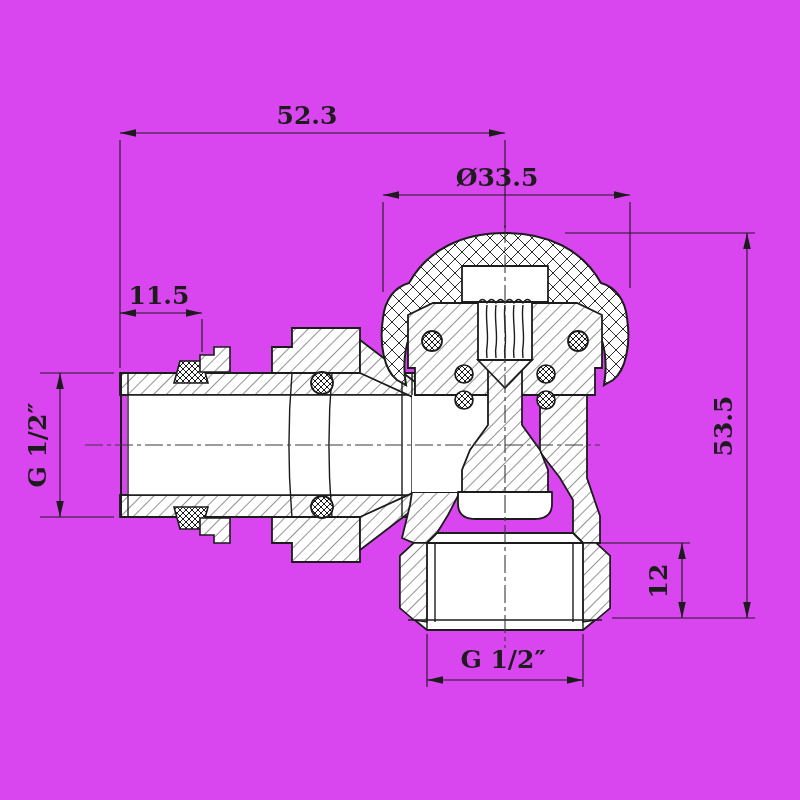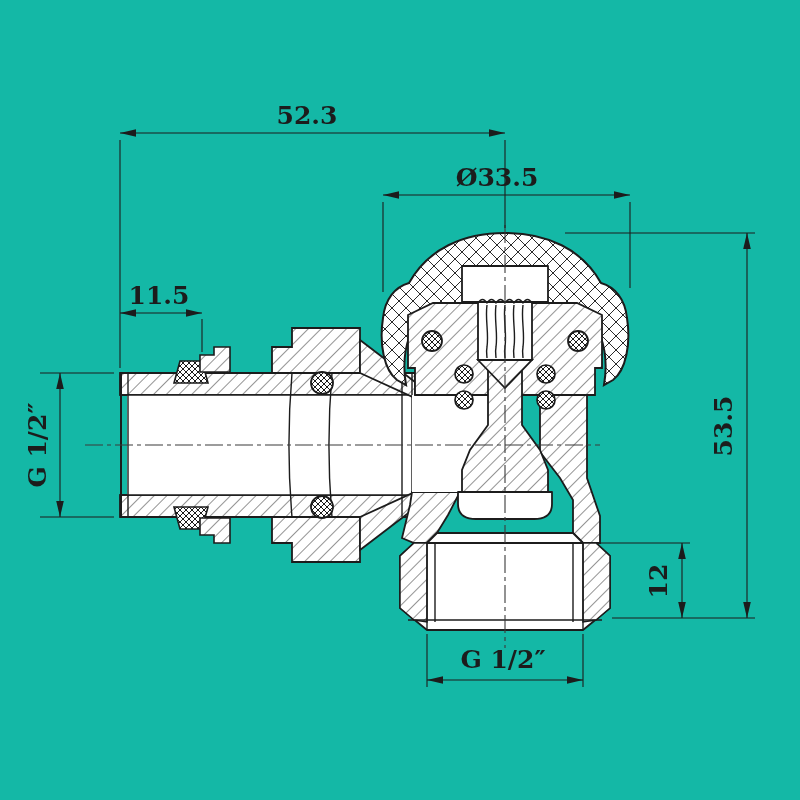--- a/index.html
+++ b/index.html
@@ -7,21 +7,21 @@
     padding: 0;
     background: #ffffff;
     width: 800px;
     height: 800px;
     overflow: hidden;
   }
   .stage {
     position: relative;
     width: 800px;
     height: 800px;
-    background: #14b8a6;
+    background: #d946ef;
   }
   svg { display: block; }
   .dim-text {
     font-family: "DejaVu Serif", "Liberation Serif", serif;
     font-weight: bold;
     font-size: 25px;
     fill: #1c1c1c;
   }
   .outline  { fill: none; stroke: #1c1c1c; stroke-width: 2;   stroke-linejoin: round; }
   .thin     { fill: none; stroke: #1c1c1c; stroke-width: 1.4; stroke-linejoin: round; }

